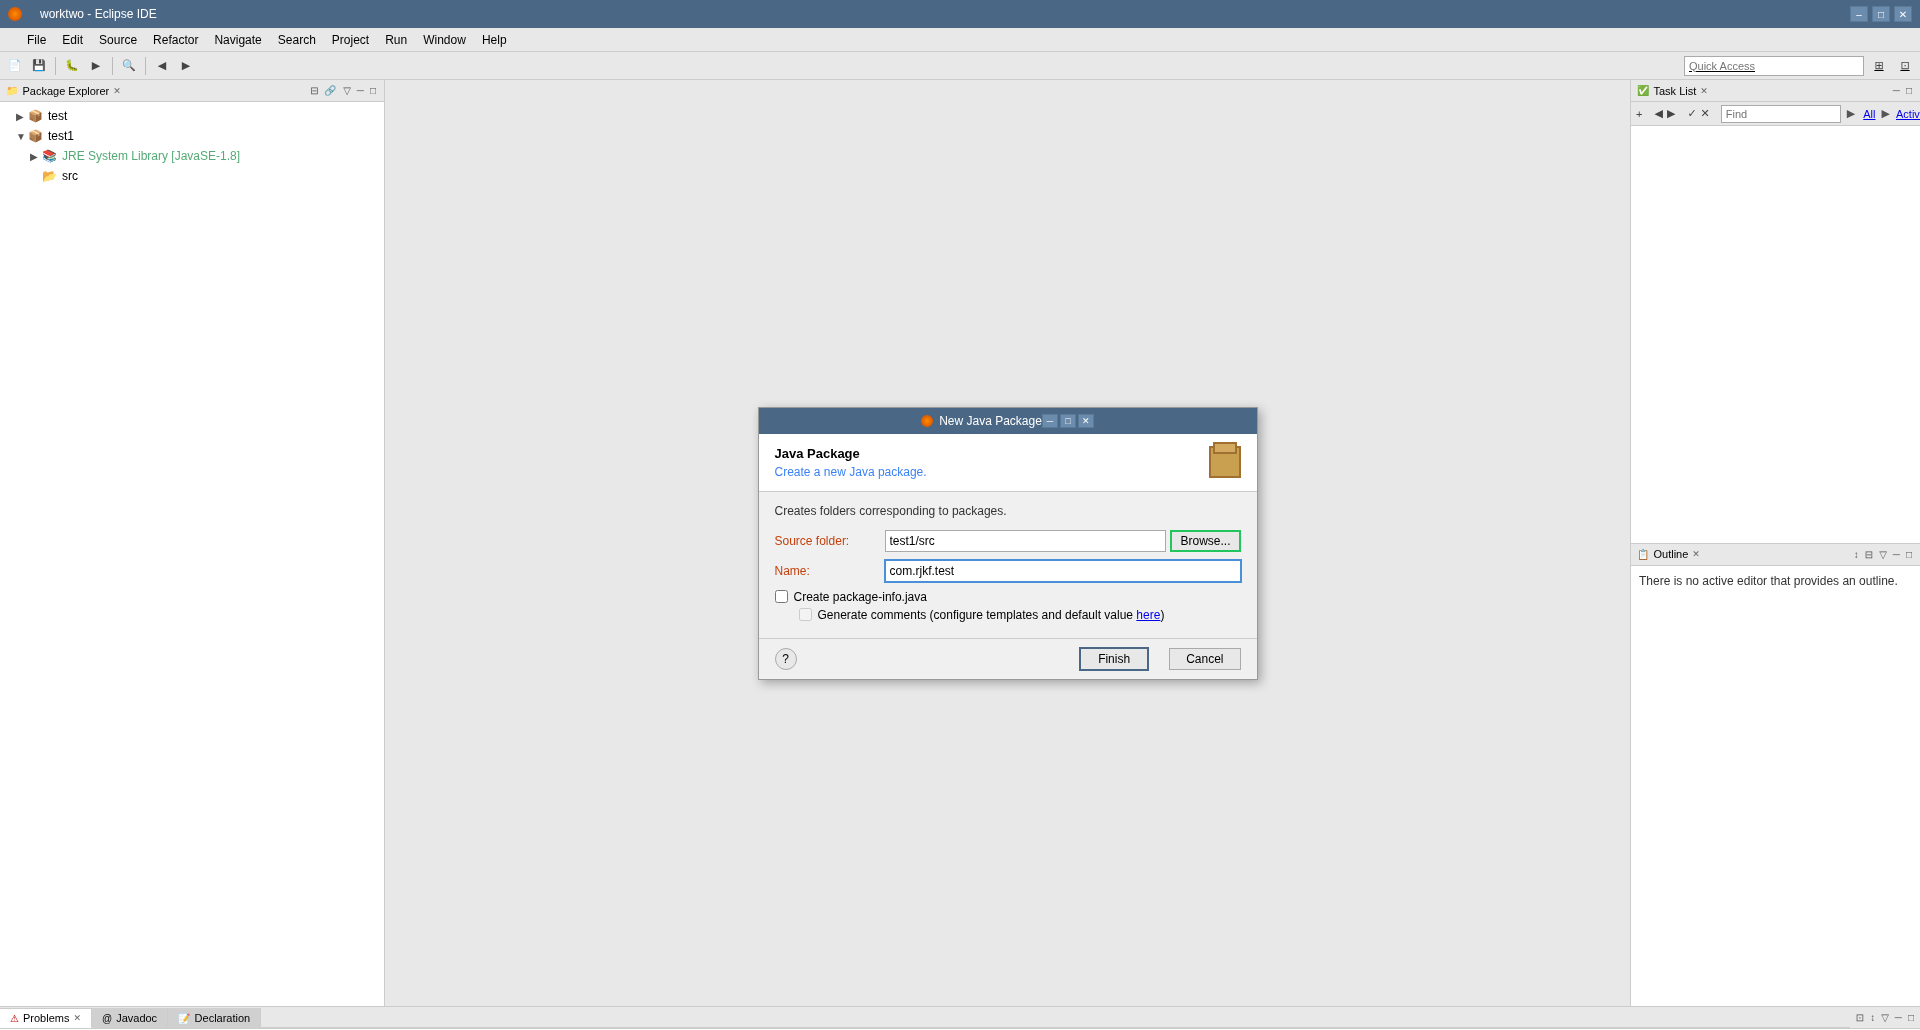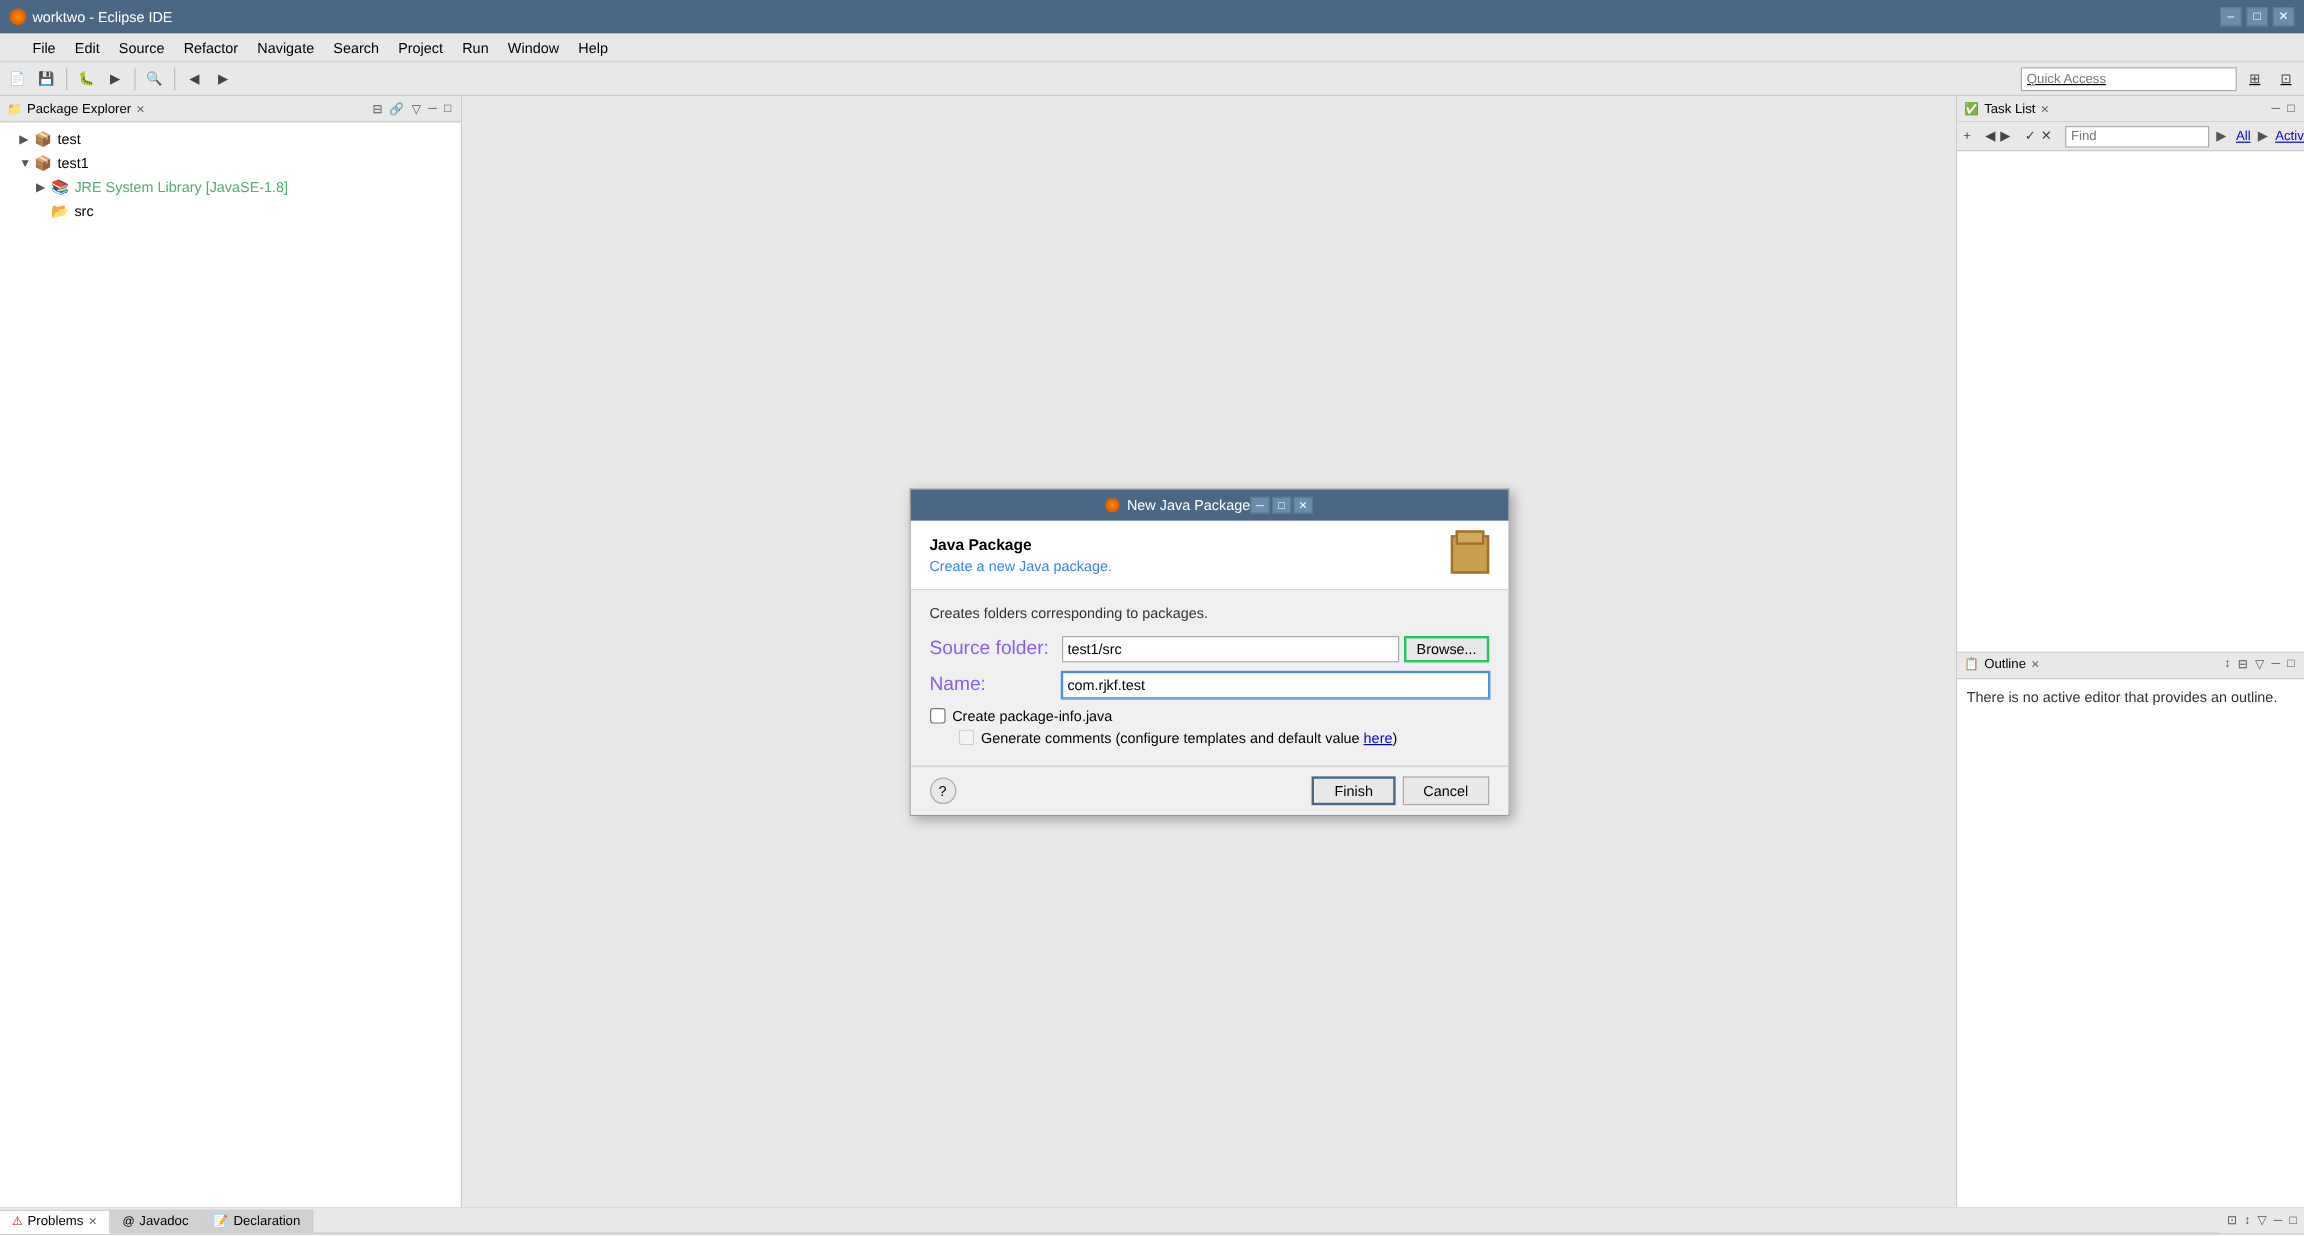--- a/index.html
+++ b/index.html
@@ -8,21 +8,21 @@
     
     #titlebar {
       background: #4a6785;
       color: white;
       height: 28px;
       display: flex;
       align-items: center;
       padding: 0 8px;
       justify-content: space-between;
     }
-    #titlebar .title { font-size: 12px; display: flex; align-items: center; gap: 5px; }
+    #titlebar .title { font-size: 12px; display: flex; align-items: center; gap: 18px; }
     #titlebar .window-controls { display: flex; gap: 4px; }
     #titlebar .win-btn {
       width: 18px; height: 16px; background: #6b8cad; border: 1px solid #5a7a9a;
       color: white; font-size: 10px; display: flex; align-items: center; justify-content: center; cursor: pointer;
     }
 
     
     #menubar {
       background: #e8e8e8;
       height: 24px;
@@ -233,21 +233,21 @@
     .dialog-banner-text p { font-size: 12px; color: #3b82f6; }
 
     .dialog-body { padding: 12px 16px; background: #f0f0f0; }
     .dialog-desc { font-size: 12px; color: #333; margin-bottom: 12px; }
 
     .form-row {
       display: flex;
       align-items: center;
       margin-bottom: 8px;
     }
-    .form-label { width: 110px; font-size: 16px; color: #8b5cf6; }
+    .form-label { width: 110px; font-size: 12px; color: #c2410c; }
     .form-input { flex: 1; height: 22px; border: 1px solid #aaa; padding: 0 4px; font-size: 12px; background: white; }
     .form-input.focused { border-color: #4a90d9; outline: 1px solid #4a90d9; }
     .browse-btn {
       margin-left: 4px; padding: 0 8px; font-size: 12px;
       background: #e8e8e8; border: 2px solid #22c55e; cursor: pointer; height: 22px;
     }
 
     .checkbox-row {
       display: flex;
       align-items: center;
@@ -257,21 +257,21 @@
     .link { color: #0000ee; text-decoration: underline; cursor: pointer; }
 
     .dialog-footer {
       background: #f0f0f0;
       border-top: 1px solid #ccc;
       padding: 8px 16px;
       display: flex;
       align-items: center;
       justify-content: space-between;
     }
-    .dialog-footer-right { display: flex; gap: 6px; }
+    .dialog-footer-right { display: flex; gap: 20px; align-items: center; }
     .help-btn {
       width: 22px; height: 22px; border-radius: 50%; border: 1px solid #aaa;
       background: #e8e8e8; cursor: pointer; font-size: 12px; display: flex; align-items: center; justify-content: center;
     }
     .finish-btn {
       padding: 3px 16px; font-size: 12px; background: #e8e8e8; border: 2px solid #4a6785; cursor: pointer; min-width: 70px;
     }
     .cancel-btn {
       padding: 3px 16px; font-size: 12px; background: #e8e8e8; border: 1px solid #aaa; cursor: pointer; min-width: 70px;
     }

